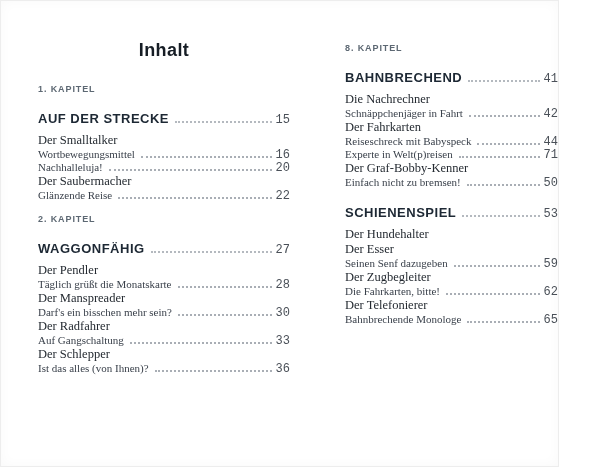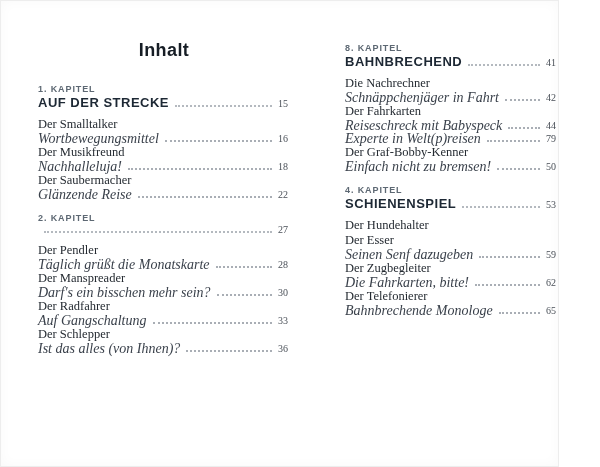--- a/index.html
+++ b/index.html
@@ -19,36 +19,36 @@
   }
 
   .section { margin-top:12px; }
   .section:first-of-type { margin-top:0; }
   .col-right .section:first-of-type { margin-top:0; }
 
   .kicker {
     font-family:"Liberation Sans", sans-serif; font-size:9px; font-weight:bold;
     letter-spacing:.9px; color:#5d6873; line-height:11px;
   }
-  .heading-line { display:flex; align-items:flex-end; line-height:15px; margin-bottom:7px; }
+  .heading-line { display:flex; align-items:flex-end; line-height:15px; margin-bottom:7px;margin-top:16px; }
   .heading {
     font-family:"Liberation Sans", sans-serif; font-size:13px; font-weight:bold;
     letter-spacing:.5px; color:#1d2834; white-space:nowrap;
   }
 
   .entry { margin-top:0; }
   .entry-title { font-size:12.5px; line-height:15px; color:#242a31; }
   .entry-line { display:flex; align-items:flex-end; line-height:13px; }
-  .entry-sub { font-style:italic; font-size:14px; color:#3a414b; white-space:nowrap; }
+  .entry-sub { font-size:11px; color:#3a414b; white-space:nowrap; }
 
   .dots { flex:1; border-bottom:2px dotted #a9aeb5; margin:0 4px 3px 6px; min-width:8px; }
   .heading-line .dots { border-bottom-color:#b4b9bf; }
   .pg {
-    font-size:10px; color:#4a5058; min-width:14px; text-align:center;
-    font-family:Liberation Serif, serif; line-height:12px;
+    font-size:12px; color:#4a5058; min-width:14px; text-align:center;
+    font-family:Liberation Mono, monospace; line-height:12px;
   }
 </style>
 </head>
 <body>
 
 <div class="scan">
 
   <div class="col col-left">
     <h1 class="page-title">Inhalt</h1>
 
@@ -62,40 +62,40 @@
 
       <div class="entry">
         <div class="entry-title">Der Smalltalker</div>
         <div class="entry-line">
           <span class="entry-sub">Wortbewegungsmittel</span>
           <span class="dots"></span>
           <span class="pg">16</span>
         </div>
       </div>
       <div class="entry">
-        <div class="entry-title">Der Musikfreund</div>
         <div class="entry-line">
           <span class="entry-sub">Nachhalleluja!</span>
           <span class="dots"></span>
-          <span class="pg">18</span>
+          <span class="pg">20</span>
         </div>
       </div>
       <div class="entry">
         <div class="entry-title">Der Saubermacher</div>
         <div class="entry-line">
           <span class="entry-sub">Glänzende Reise</span>
           <span class="dots"></span>
           <span class="pg">22</span>
         </div>
       </div>
     </div>
 
     <div class="section">
       <div class="kicker">2. KAPITEL</div>
       <div class="heading-line">
+        <span class="heading">WAGGONFÄHIG</span>
         <span class="dots"></span>
         <span class="pg">27</span>
       </div>
 
       <div class="entry">
         <div class="entry-title">Der Pendler</div>
         <div class="entry-line">
           <span class="entry-sub">Täglich grüßt die Monatskarte</span>
           <span class="dots"></span>
           <span class="pg">28</span>
@@ -151,35 +151,34 @@
         <div class="entry-line">
           <span class="entry-sub">Reiseschreck mit Babyspeck</span>
           <span class="dots"></span>
           <span class="pg">44</span>
         </div>
       </div>
       <div class="entry">
         <div class="entry-line">
           <span class="entry-sub">Experte in Welt(p)reisen</span>
           <span class="dots"></span>
-          <span class="pg">79</span>
+          <span class="pg">71</span>
         </div>
       </div>
       <div class="entry">
         <div class="entry-title">Der Graf-Bobby-Kenner</div>
         <div class="entry-line">
           <span class="entry-sub">Einfach nicht zu bremsen!</span>
           <span class="dots"></span>
           <span class="pg">50</span>
         </div>
       </div>
     </div>
 
     <div class="section">
-      <div class="kicker">4. KAPITEL</div>
       <div class="heading-line">
         <span class="heading">SCHIENENSPIEL</span>
         <span class="dots"></span>
         <span class="pg">53</span>
       </div>
 
       <div class="entry">
         <div class="entry-title">Der Hundehalter</div>
       </div>
       <div class="entry">

